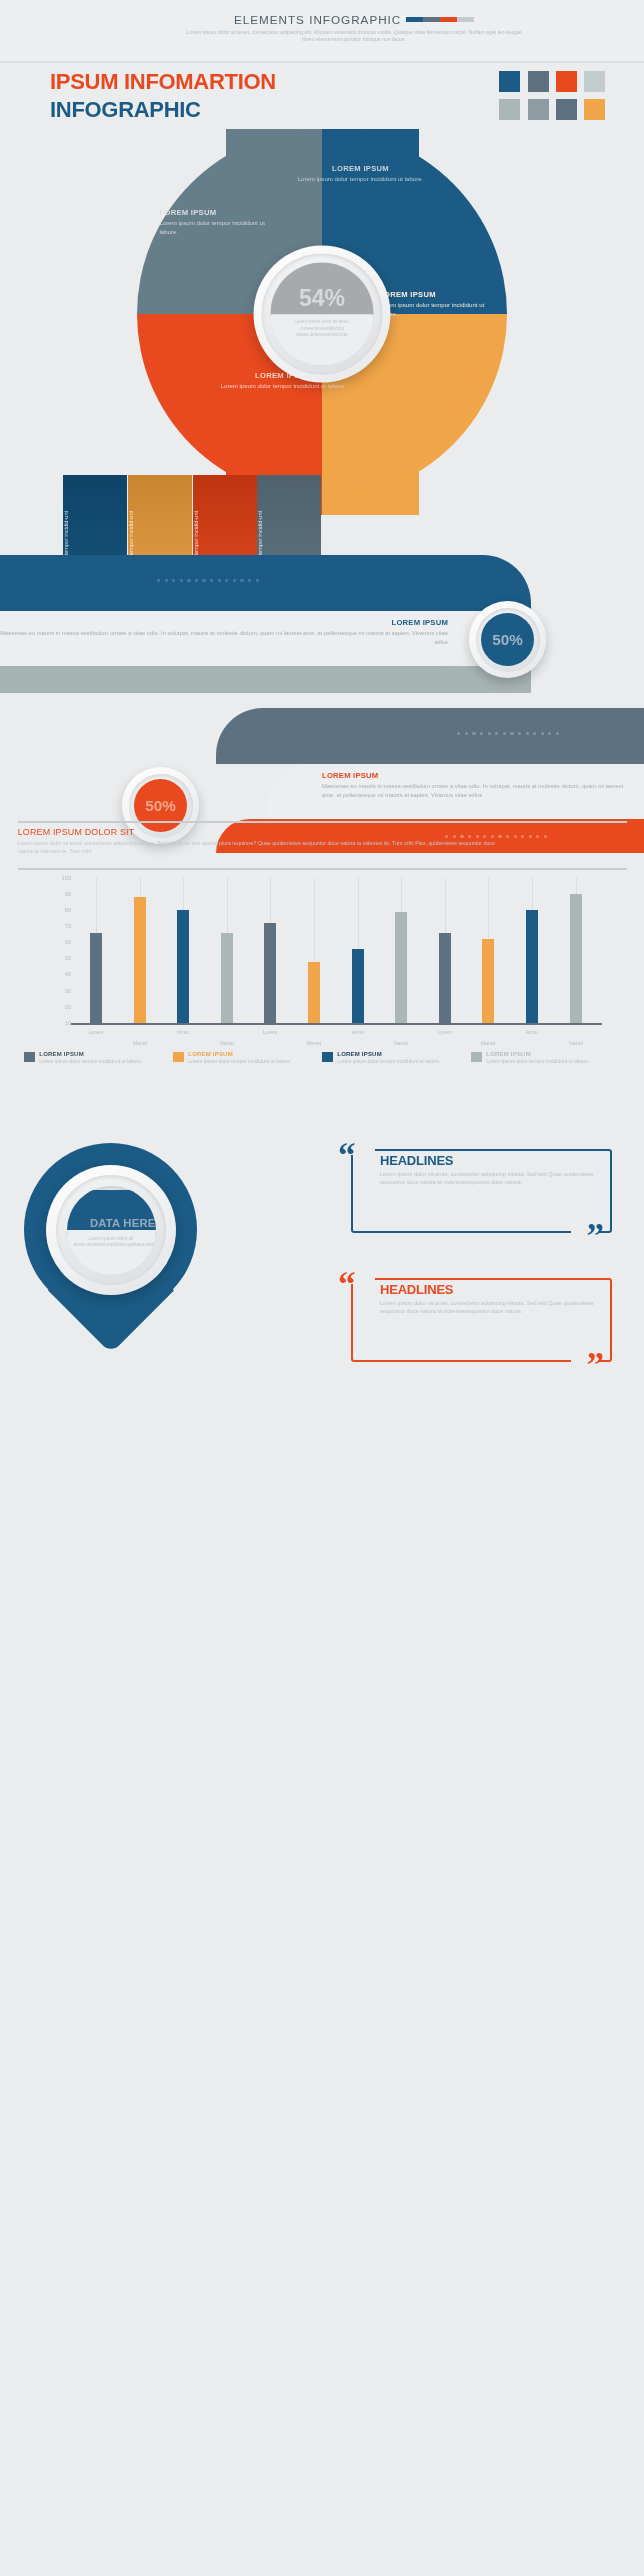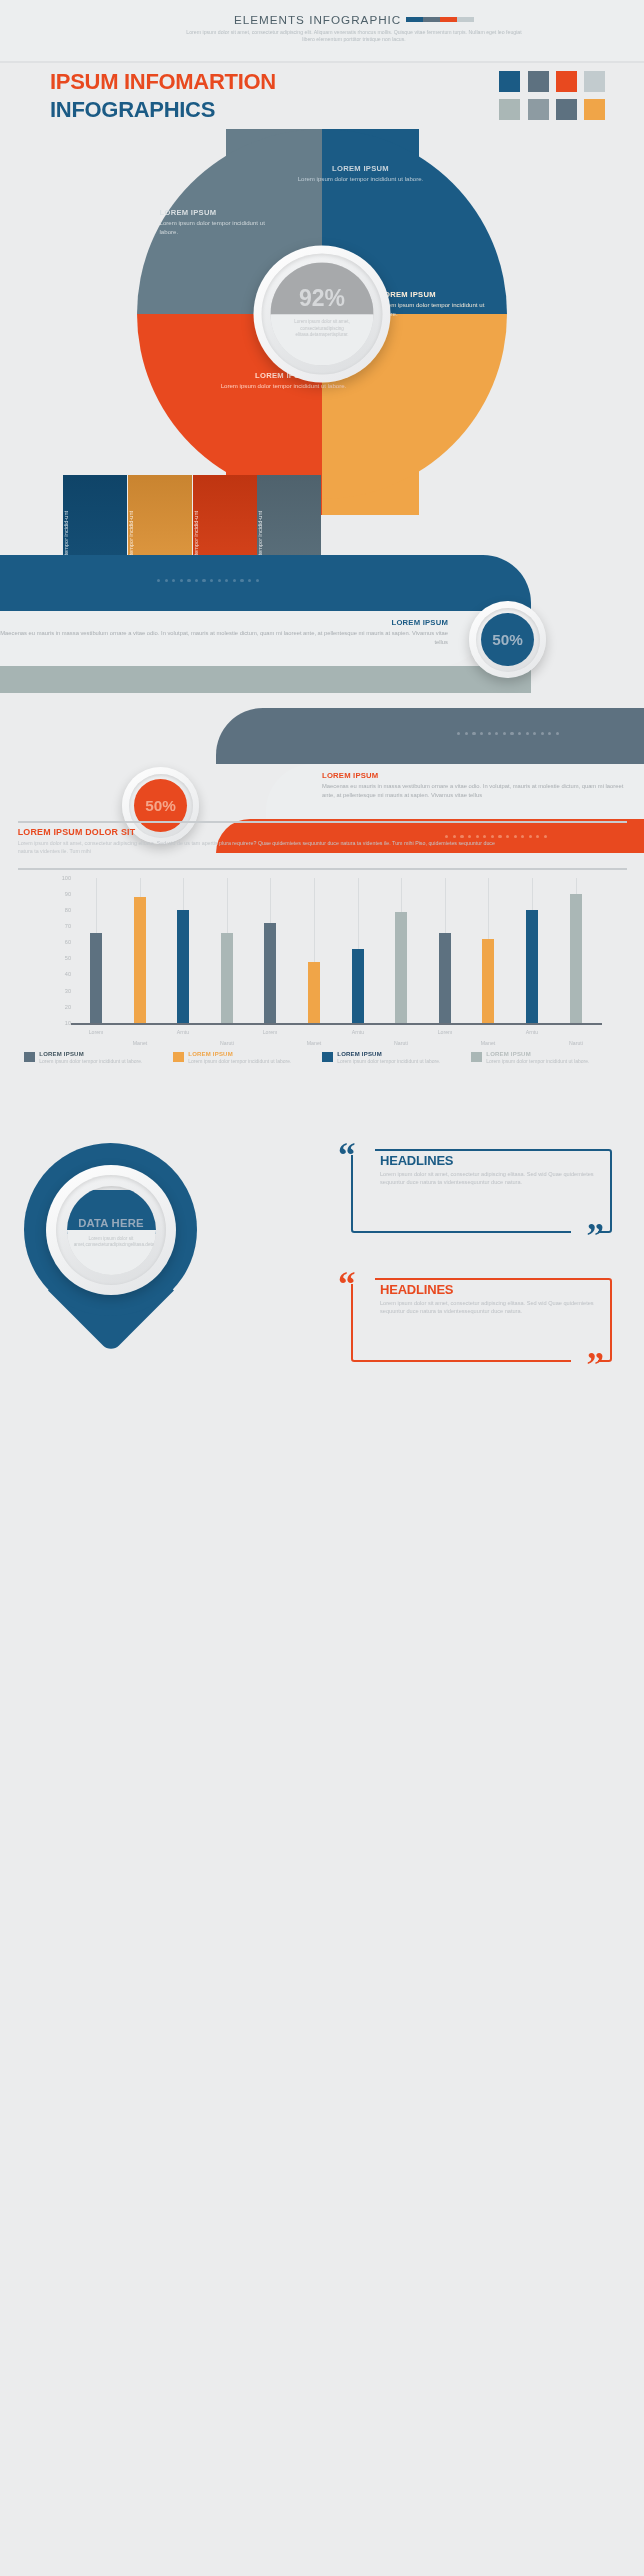--- a/index.html
+++ b/index.html
@@ -104,21 +104,21 @@
   .b2-p { font-size:5.8px; line-height:8.5px; color:#a8adb1; margin-top:2.4px; }
   .b2-badge { left:122px; top:59px; }
   .b2-badge .core { background:#e8491f; }
   .b2-badge .core span { color:#f5a68a; }
   .b2-dots2 { position:absolute; right:97px; top:127px; display:flex; gap:4.4px; }
   .b2-dots2 i { width:3.2px; height:3.2px; border-radius:50%; background:#f08562; display:block; }
 
   
   .chart-sec { position:absolute; left:0; top:821px; width:644px; height:274px; }
   .cs-rule { position:absolute; left:17.7px; top:0; width:609px; height:2.4px; background:#c8cccf; }
-  .cs-title { position:absolute; left:17.7px; top:6.4px; font-size:8.9px; font-weight:bold; color:#e8491f; letter-spacing:0.2px; }
+  .cs-title { position:absolute; left:17.7px; top:6.4px; font-size:8.9px; font-weight:normal; color:#e8491f; letter-spacing:0.2px; }
   .cs-body { position:absolute; left:17.7px; top:19.3px; width:483px; font-size:5.3px; line-height:7.7px; color:#c2c6ca; }
   .cs-rule2 { position:absolute; left:17.7px; top:47px; width:609px; height:2px; background:#c8cccf; }
 
   .plot { position:absolute; left:50px; top:52px; width:564px; height:165px; }
   .yaxis { position:absolute; left:0; top:0; width:21px; height:150px; }
   .ytick { position:absolute; right:0; font-size:5.6px; color:#b7bbbe; transform:translateY(-50%); }
   .gridcol { position:absolute; top:0; width:0.8px; background:#d9dcde; }
   .axisline { position:absolute; left:21px; top:150px; width:531px; height:1.6px; background:#67707a; }
   .bar { position:absolute; bottom:15.3px; width:12px; }
   .xlab { position:absolute; font-size:5.2px; color:#b8bcc0; transform:translateX(-50%); white-space:nowrap; }
@@ -130,21 +130,21 @@
   .lg .lg-b { font-size:5px; line-height:7px; color:#bcc0c4; margin-top:0.8px; }
 
   
   .bottom { position:absolute; left:0; top:1127px; width:644px; height:322px; }
   .pin { position:absolute; left:24px; top:16px; width:173px; height:205px; }
   .pin-head { position:absolute; left:0; top:0; width:173px; height:173px; border-radius:50%; background:#1b5b85; }
   .pin-tail { position:absolute; left:50%; top:103px; width:89px; height:89px; transform:translateX(-50%) rotate(45deg); background:#1b5b85; border-radius:0 0 11.3px 0; }
   .pin-ring { position:absolute; left:22px; top:22px; width:130px; height:130px; border-radius:50%; background:linear-gradient(150deg,#ffffff,#e2e4e6); box-shadow:0 4px 11.3px rgba(0,0,0,.2); display:flex; align-items:center; justify-content:center; }
   .pin-ring2 { width:110px; height:110px; border-radius:50%; background:linear-gradient(160deg,#f3f4f5,#dcdee0); display:flex; align-items:center; justify-content:center; box-shadow:inset 0 1.6px 4px rgba(0,0,0,.13); }
   .pin-core { width:89px; height:89px; border-radius:50%; overflow:hidden; position:relative; box-shadow:inset 0 1.6px 4.8px rgba(0,0,0,.2); }
-  .pc-top { position:absolute; left:0; top:4px; width:100%; height:50%; background:#1b5b85; display:flex; align-items:flex-end; justify-content:center; }
+  .pc-top { position:absolute; left:0; top:4px; width:100%; height:50%; background:#1b5b85; display:flex; align-items:flex-end; justify-content:flex-end; }
   .pc-top span { font-size:11.3px; font-weight:bold; color:#96a9bb; padding-bottom:4.8px; letter-spacing:0.2px; }
   .pc-bot { position:absolute; left:0; top:50%; width:100%; height:50%; background:#eceeef; padding:5.6px 7.2px 0; text-align:center; }
   .pc-bot p { font-size:4.7px; line-height:6.6px; color:#c1c5c8; }
 
   .quote { position:absolute; width:274px; height:95px; }
   .q-box { position:absolute; left:13px; top:6.4px; width:261px; height:84px; border:2.4px solid; border-radius:3.2px; }
   .q-mark-o { position:absolute; left:0; top:-4.8px; font-size:35px; font-weight:bold; line-height:1; font-family:"Liberation Serif", serif; }
   .q-mark-c { position:absolute; right:8px; bottom:-16px; font-size:35px; font-weight:bold; line-height:1; font-family:"Liberation Serif", serif; }
   .q-inner { position:absolute; left:42px; top:9.7px; width:217px; }
   .q-h { font-size:13px; font-weight:bold; letter-spacing:-0.2px; }
@@ -170,21 +170,21 @@
             <i style="background: rgb(194, 203, 206);"></i>
           </div>
       </div>
       <div class="eyebrow-sub">Lorem ipsum dolor sit amet, consectetur adipiscing elit. Aliquam venenatis rhoncus mollis. Quisque vitae fermentum turpis. Nullam eget leo feugiat libero elementum porttitor tristique non lacus.</div>
     </div>
   </div>
   <div class="hr-top"></div>
 
   <div class="title-block">
     <div class="t1">IPSUM INFOMARTION</div>
-    <div class="t2">INFOGRAPHICS</div>
+    <div class="t2">INFOGRAPHIC</div>
   </div>
   <div class="swatches" id="swatch-grid">
       <i style="background: rgb(27, 91, 133);"></i>
       <i style="background: rgb(93, 113, 128);"></i>
       <i style="background: rgb(232, 73, 31);"></i>
       <i style="background: rgb(194, 203, 206);"></i>
       <i style="background: rgb(170, 183, 182);"></i>
       <i style="background: rgb(141, 155, 162);"></i>
       <i style="background: rgb(93, 113, 128);"></i>
       <i style="background: rgb(240, 165, 72);"></i>
@@ -215,21 +215,21 @@
       </div>
       <div class="quad-label ql-br">
         <div class="ql-t">LOREM IPSUM</div>
         <div class="ql-b">Lorem ipsum dolor tempor incididunt ut labore.</div>
       </div>
 
       <div class="center-dial">
         <div class="center-dial2">
           <div class="center-inner">
             <div class="ci-top">
-              <span>92%</span>
+              <span>54%</span>
             </div>
             <div class="ci-bot">
               <p>Lorem ipsum dolor sit amet, consecteturadipiscing elitasa.detamapertisplurar.</p>
             </div>
           </div>
         </div>
       </div>
     </div>
 
     <div class="ribbons" id="ribbons">

